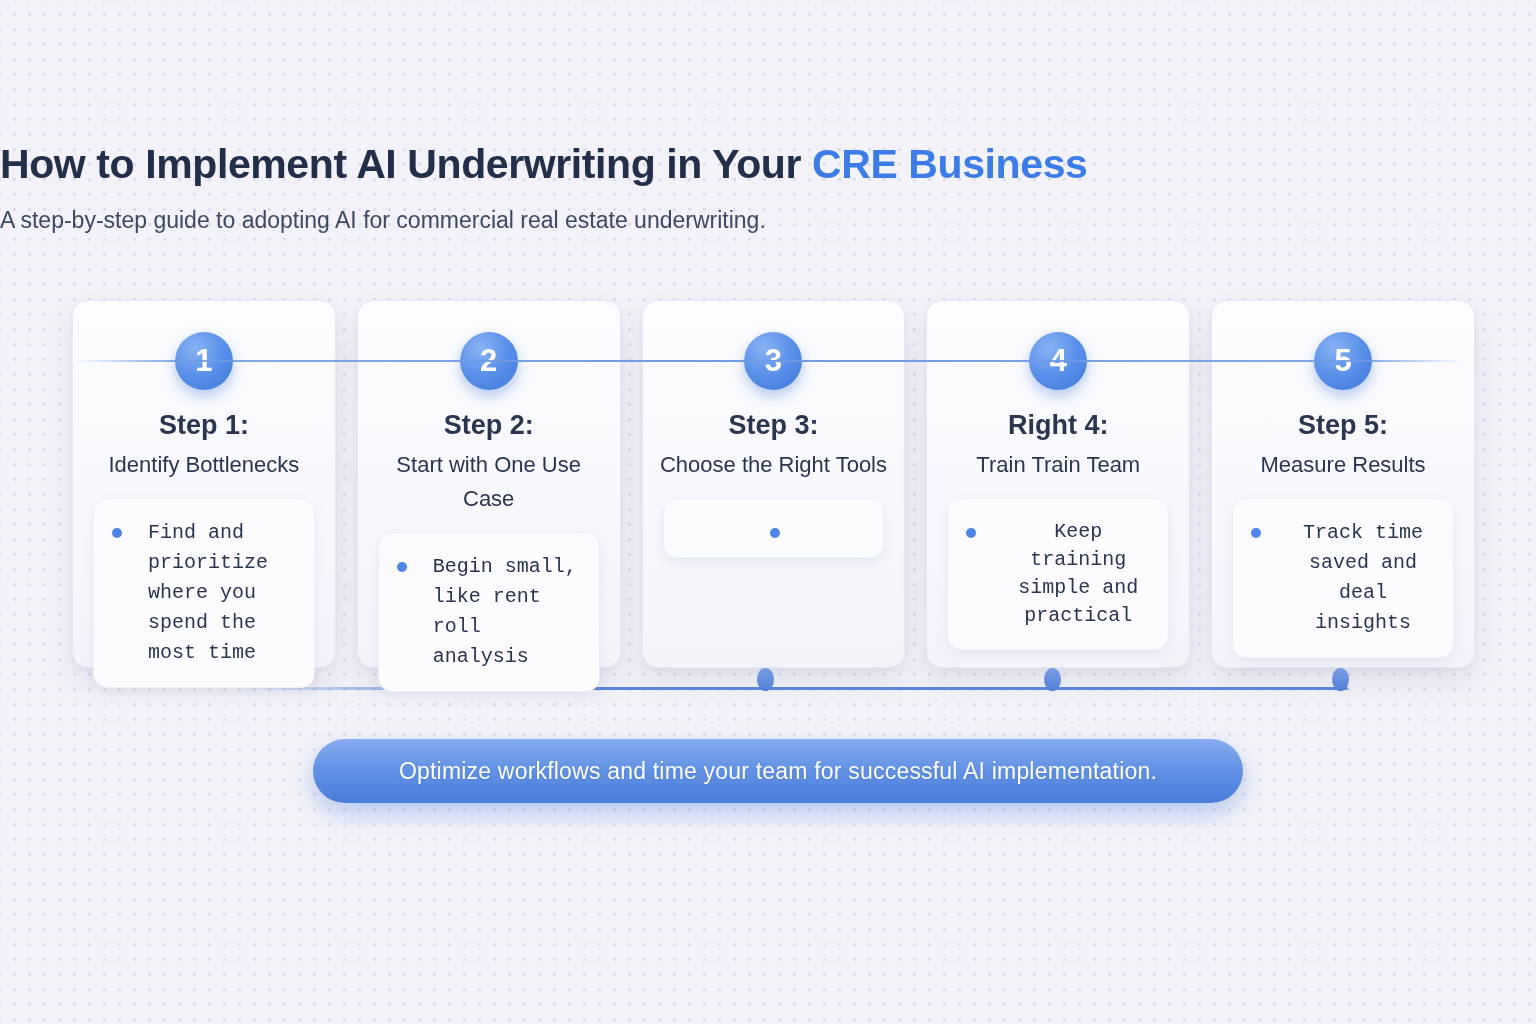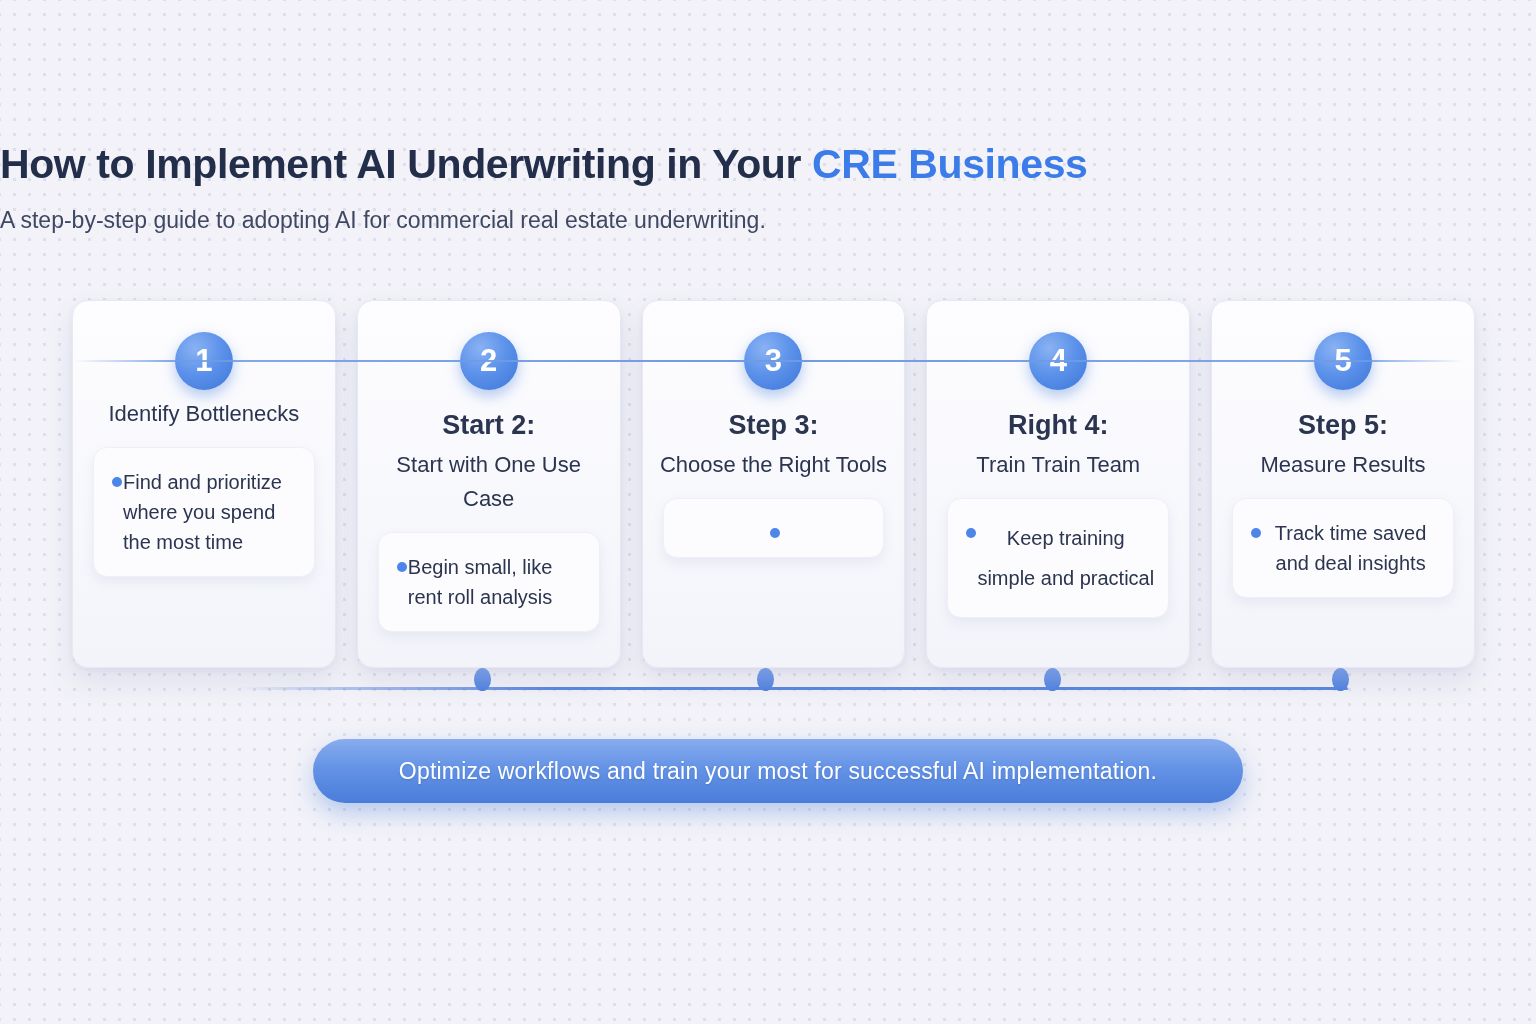--- a/index.html
+++ b/index.html
@@ -66,32 +66,33 @@
     background:radial-gradient(circle at 35% 28%, #8ab2f3 0%, #5b91ea 48%, #3d76d8 100%);
     box-shadow:0 6px 14px rgba(61,118,216,0.38);
   }
   .step-label { margin-top:20px; font-size:27px; font-weight:600; color:#2b3550; }
   .step-title {
     margin:7px auto 0; max-width:234px;
     font-size:22px; font-weight:500; line-height:34px; color:#2b3550;
   }
   .bullet-box {
     margin:16px 20px 0; padding:19px 14px 19px 18px;
-    display:flex; gap:1px; text-align:left;
+    display:flex; gap:26px; text-align:left;
     background:#fcfcfe; border:1px solid #eef0f8; border-radius:14px;
     box-shadow:0 5px 12px rgba(110,120,170,0.10);
+    font-family:Liberation Mono, monospace;
   }
   .bullet-box .dot {
     flex:none; width:10px; height:10px; margin-top:10px;
     border-radius:50%; background:#4d86e8;
   }
   .bullet-box p { font-size:20px; line-height:30px; color:#2b3550; font-weight:400; }
   .card:nth-child(n+3) .bullet-box { justify-content:center; }
   .card:nth-child(n+3) .bullet-box p { text-align:center; }
-  .card:nth-child(4) .bullet-box p { line-height:40px; }
+  .card:nth-child(4) .bullet-box p { line-height:28px; }
 
   
   .banner {
     position:absolute; left:313px; top:739px; width:930px; height:64px; z-index:2;
     border-radius:32px; display:flex; align-items:center; justify-content:center;
     background:linear-gradient(180deg,#88acee 0%, #6493e6 45%, #4a7dda 100%);
     box-shadow:0 10px 22px rgba(74,125,218,0.35);
     color:#ffffff; font-size:23px; font-weight:500; letter-spacing:0.2px;
     text-shadow:0 1px 2px rgba(40,70,140,0.25);
   }
@@ -110,30 +111,31 @@
   <div class="bottom-line"></div>
   <span class="cdot d1"></span>
   <span class="cdot d2"></span>
   <span class="cdot d3"></span>
   <span class="cdot d4"></span>
 
   <div class="cards">
 
     <section class="card">
       <div class="circle">1</div>
+      <h2 class="step-label">Step 1:</h2>
       <h3 class="step-title">Identify Bottlenecks</h3>
       <div class="bullet-box">
         <span class="dot"></span>
         <p>Find and prioritize where you spend the most time</p>
       </div>
     </section>
 
     <section class="card">
       <div class="circle">2</div>
-      <h2 class="step-label">Start 2:</h2>
+      <h2 class="step-label">Step 2:</h2>
       <h3 class="step-title">Start with One Use Case</h3>
       <div class="bullet-box">
         <span class="dot"></span>
         <p>Begin small, like rent roll analysis</p>
       </div>
     </section>
 
     <section class="card">
       <div class="circle">3</div>
       <h2 class="step-label">Step 3:</h2>
@@ -159,16 +161,16 @@
       <h3 class="step-title">Measure Results</h3>
       <div class="bullet-box">
         <span class="dot"></span>
         <p>Track time saved and deal insights</p>
       </div>
     </section>
 
   </div>
 
   <div class="banner">
-      <span>Optimize workflows and train your most for successful AI implementation.</span>
+      <span>Optimize workflows and time your team for successful AI implementation.</span>
     </div>
 
 </div>
 
 </body></html>

